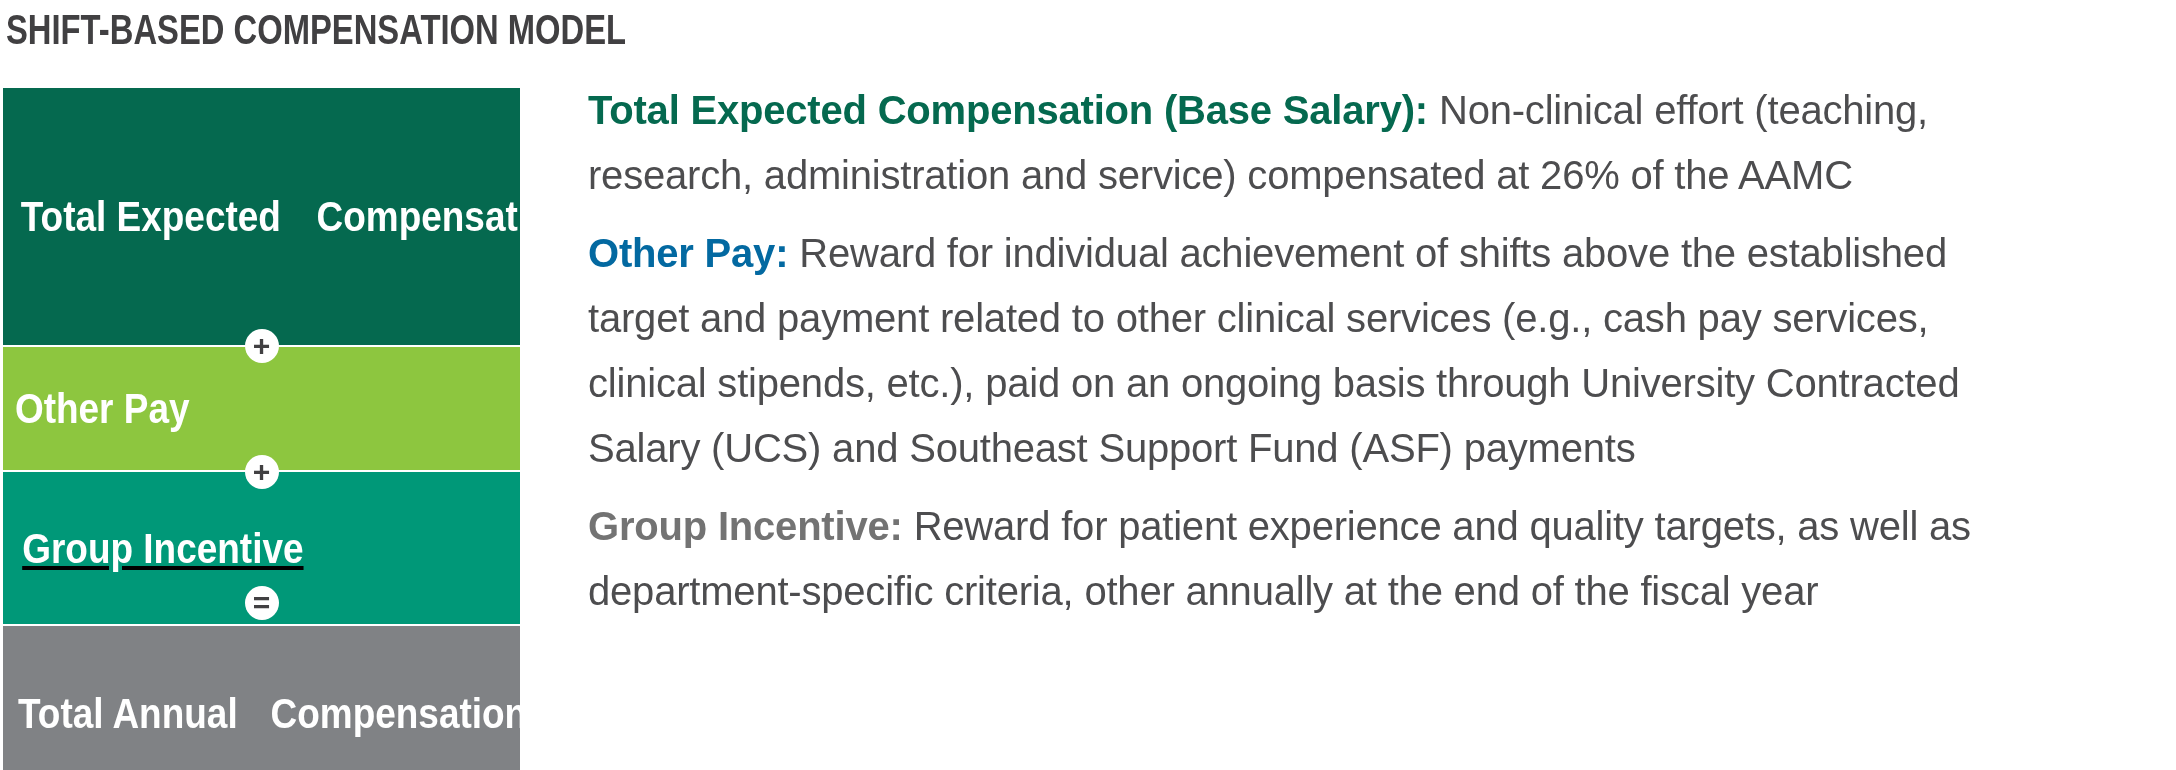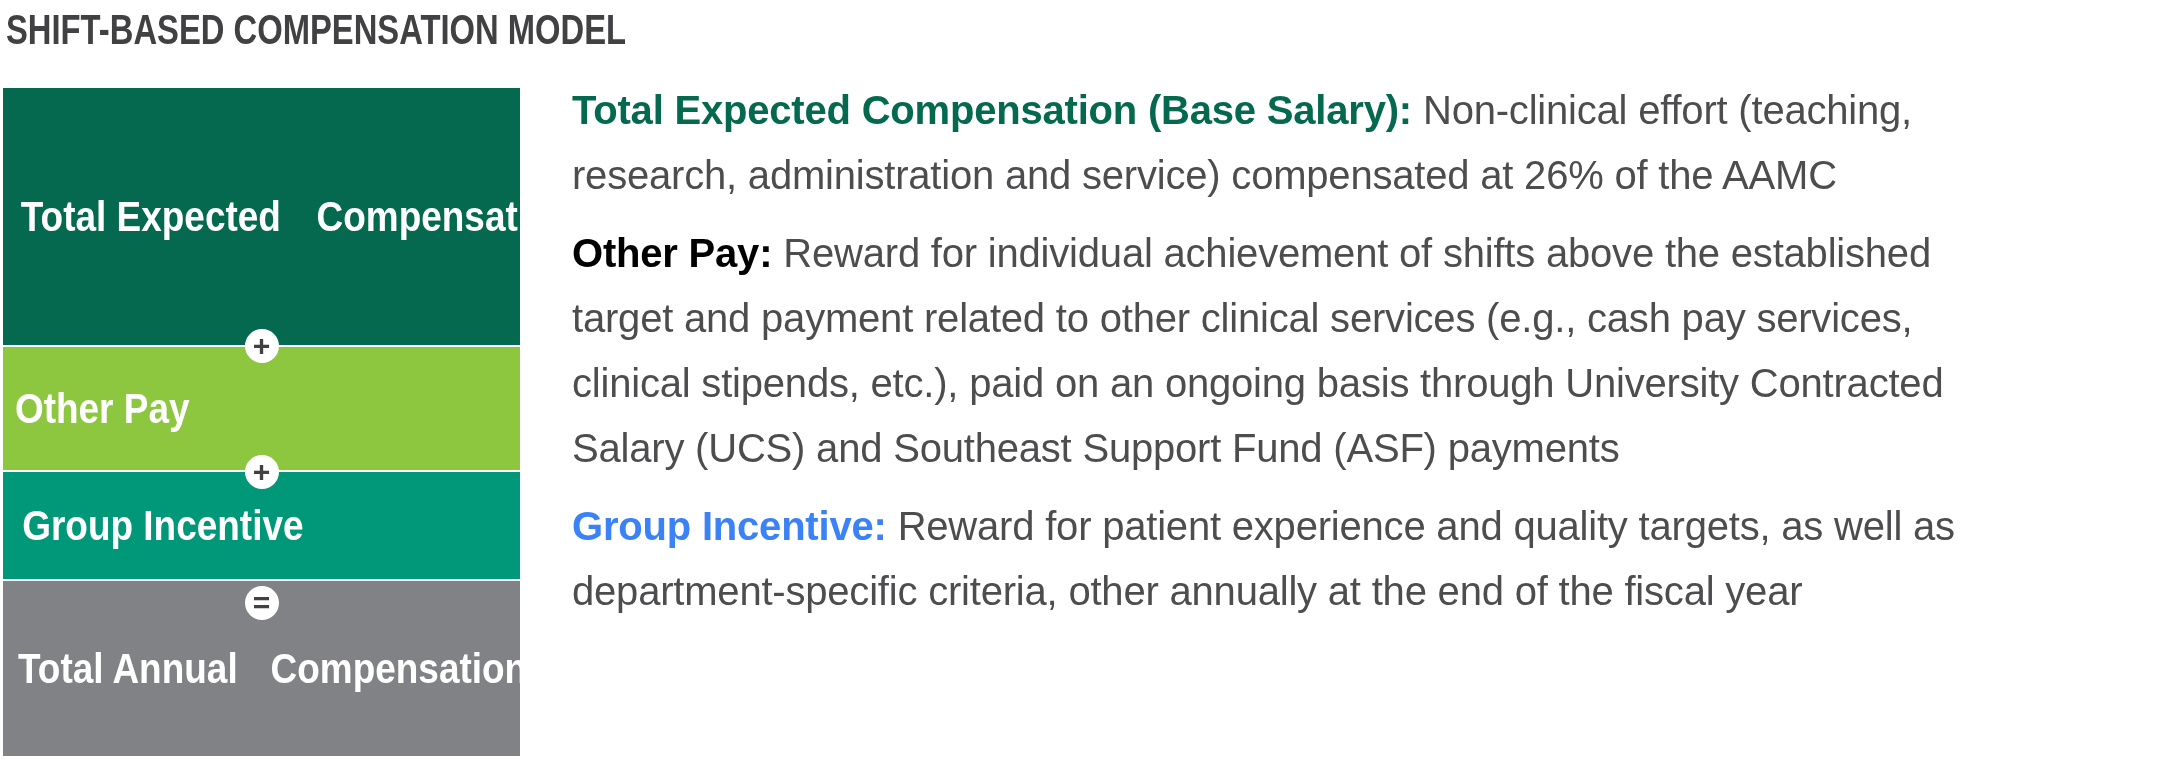--- a/index.html
+++ b/index.html
@@ -12,37 +12,37 @@
     font-size:42px; font-weight:bold; letter-spacing:0;
     transform:scaleX(0.78); transform-origin:left top; white-space:nowrap;
   }
   .blocks { position:absolute; left:3px; top:88px; width:517px; }
   .block {
     width:517px; display:flex; flex-direction:row;
     align-items:center; justify-content:space-between; margin-bottom:2px;
   }
   .b0 { height:257px; }
   .b1 { height:123px; }
-  .b2 { height:107px; }
+  .b2 { height:152px;text-decoration:underline; }
   .b3 { height:175px; }
   .block-line {
     color:#ffffff; font-weight:bold; font-size:42px; line-height:57px;
     transform:scaleX(0.88); transform-origin:center; white-space:nowrap;
   }
   .op {
     position:absolute; left:50%; transform:translateX(-50%);
     width:34px; height:34px; border-radius:50%; background:#ffffff;
     display:flex; align-items:center; justify-content:center;
     color:#414042; font-weight:bold; font-size:30px; line-height:30px;
     z-index:2;
   }
   .op0 { top:241px; }
   .op1 { top:367px; }
   .op2 { top:498px; }
-  .text-col { position:absolute; left:572px; top:78px; }
+  .text-col { position:absolute; left:588px; top:78px; }
   .para { margin:0 0 13px 0; }
   .pline {
     font-size:40px; line-height:65px; letter-spacing:-0.2px;
     white-space:nowrap;
   }
   .plabel { font-weight:bold; margin-right:11px; }
 </style>
 </head>
 <body>
 
@@ -77,27 +77,27 @@
 
   <div class="para">
     <div class="pline">
       <span class="plabel" style="color: rgb(5, 105, 79);">Total Expected Compensation (Base Salary):</span><span>Non-clinical effort (teaching,</span>
     </div>
     <div class="pline">research, administration and service) compensated at 26% of the AAMC</div>
   </div>
 
   <div class="para">
     <div class="pline">
-      <span class="plabel" style="color: #000000;">Other Pay:</span><span>Reward for individual achievement of shifts above the established</span>
+      <span class="plabel" style="color: #0369a1;">Other Pay:</span><span>Reward for individual achievement of shifts above the established</span>
     </div>
     <div class="pline">target and payment related to other clinical services (e.g., cash pay services,</div>
     <div class="pline">clinical stipends, etc.), paid on an ongoing basis through University Contracted</div>
     <div class="pline">Salary (UCS) and Southeast Support Fund (ASF) payments</div>
   </div>
 
   <div class="para">
     <div class="pline">
-      <span class="plabel" style="color: #3b82f6; margin-top: 24px;">Group Incentive:</span><span>Reward for patient experience and quality targets, as well as</span>
+      <span class="plabel" style="color: #737373; margin-top: 24px;">Group Incentive:</span><span>Reward for patient experience and quality targets, as well as</span>
     </div>
     <div class="pline">department-specific criteria, other annually at the end of the fiscal year</div>
   </div>
 
 </div>
 
 </body></html>

